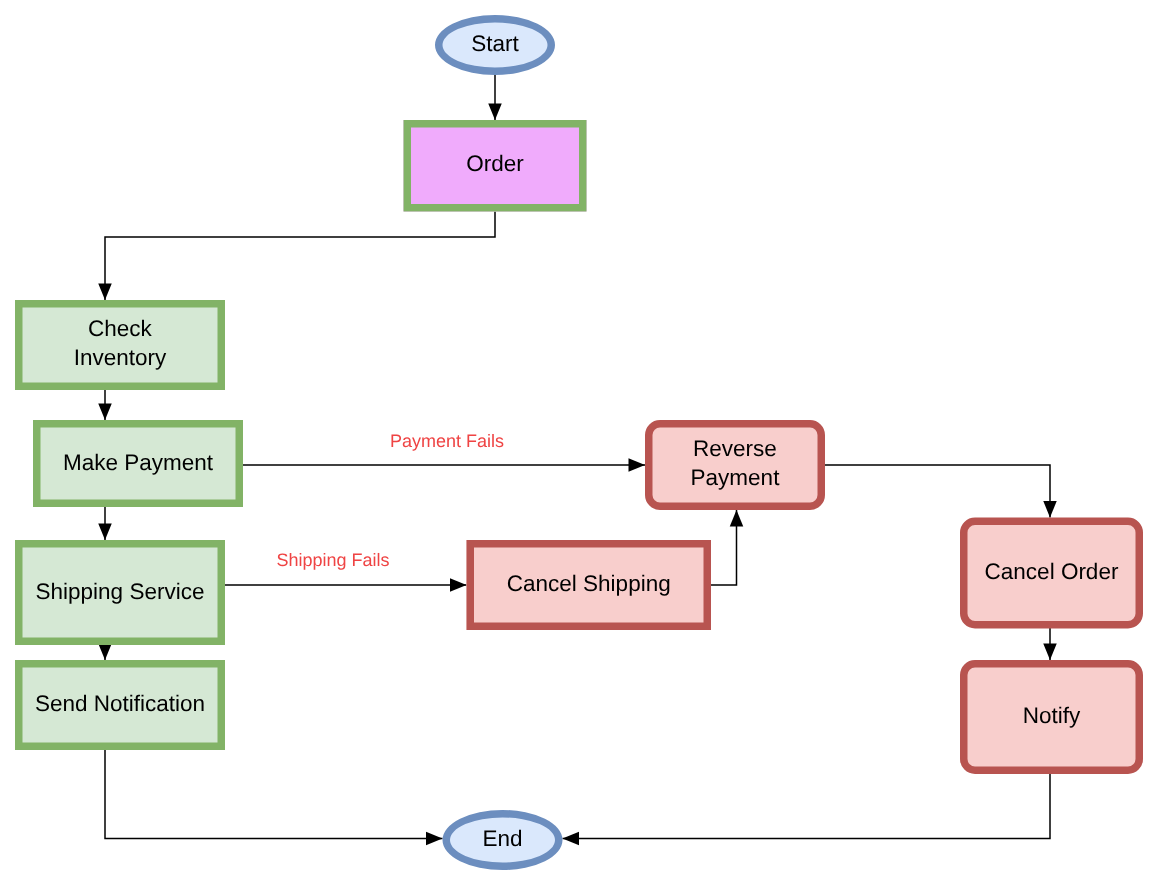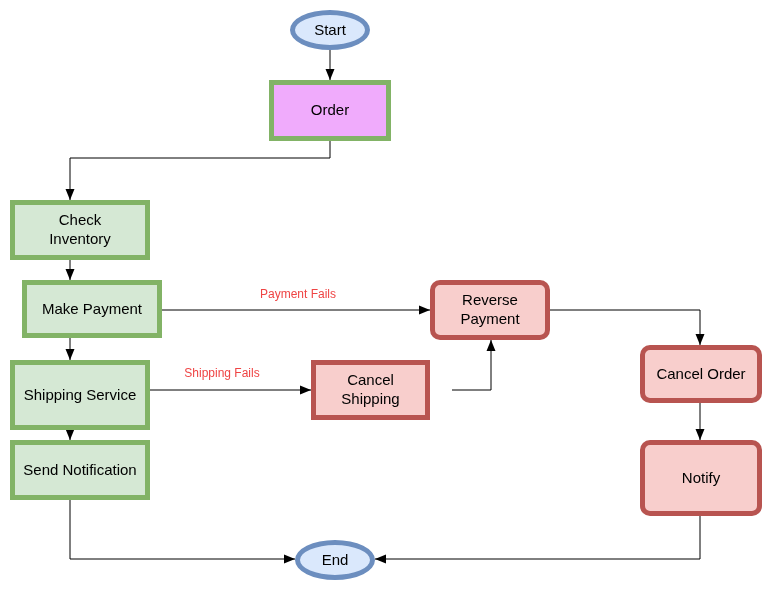--- a/index.html
+++ b/index.html
@@ -73,22 +73,22 @@
   </svg>
   <div id="node-layer">
       <div class="node ellipse" style="left: 290px; top: 10px; width: 80px; height: 40px; background: rgb(218, 232, 252); border-color: rgb(108, 142, 191);"><span>Start</span></div>
       <div class="node rect" style="left: 269px; top: 80px; width: 122px; height: 61px; background: #f0abfc; border-color: rgb(130, 179, 102);"><span>Order</span></div>
       <div class="node rect" style="left: 10px; top: 200px; width: 140px; height: 60px; background: rgb(213, 232, 212); border-color: rgb(130, 179, 102);"><span>Check
 Inventory</span></div>
       <div class="node rect" style="left: 10px; top: 280px; width: 140px; height: 58px; background: rgb(213, 232, 212); border-color: rgb(130, 179, 102); margin-left: 12px;"><span>Make Payment</span></div>
       <div class="node rect" style="left: 10px; top: 360px; width: 140px; height: 70px; background: rgb(213, 232, 212); border-color: rgb(130, 179, 102);"><span>Shipping Service</span></div>
       <div class="node rect" style="left: 10px; top: 440px; width: 140px; height: 60px; background: rgb(213, 232, 212); border-color: rgb(130, 179, 102);"><span>Send Notification</span></div>
       <div class="node rounded" style="left: 430px; top: 280px; width: 120px; height: 60px; background: rgb(248, 206, 204); border-color: rgb(184, 84, 80);"><span>Reverse Payment</span></div>
-      <div class="node rect" style="left: 311px; top: 360px; width: 119px; height: 60px; background: rgb(248, 206, 204); border-color: rgb(184, 84, 80);"><span>Cancel Shipping</span></div>
-      <div class="node rounded" style="left: 640px; top: 345px; width: 122px; height: 58px; background: rgb(248, 206, 204); border-color: rgb(184, 84, 80);"><span>Cancel Order</span></div>
+      <div class="node rect" style="left: 311px; top: 360px; width: 163px; height: 60px; background: rgb(248, 206, 204); border-color: rgb(184, 84, 80);"><span>Cancel Shipping</span></div>
+      <div class="node rounded" style="left: 640px; top: 345px; width: 122px; height: 74px; background: rgb(248, 206, 204); border-color: rgb(184, 84, 80);"><span>Cancel Order</span></div>
       <div class="node rounded" style="left: 640px; top: 440px; width: 122px; height: 76px; background: rgb(248, 206, 204); border-color: rgb(184, 84, 80);"><span>Notify</span></div>
       <div class="node ellipse" style="left: 295px; top: 540px; width: 80px; height: 40px; background: rgb(218, 232, 252); border-color: rgb(108, 142, 191);"><span>End</span></div>
     </div>
   <div id="label-layer">
       <div class="edge-label" style="left: 298px; top: 294px;">Payment Fails</div>
       <div class="edge-label" style="left: 222px; top: 373px;">Shipping Fails</div>
     </div>
 </div>
 
 </body></html>

